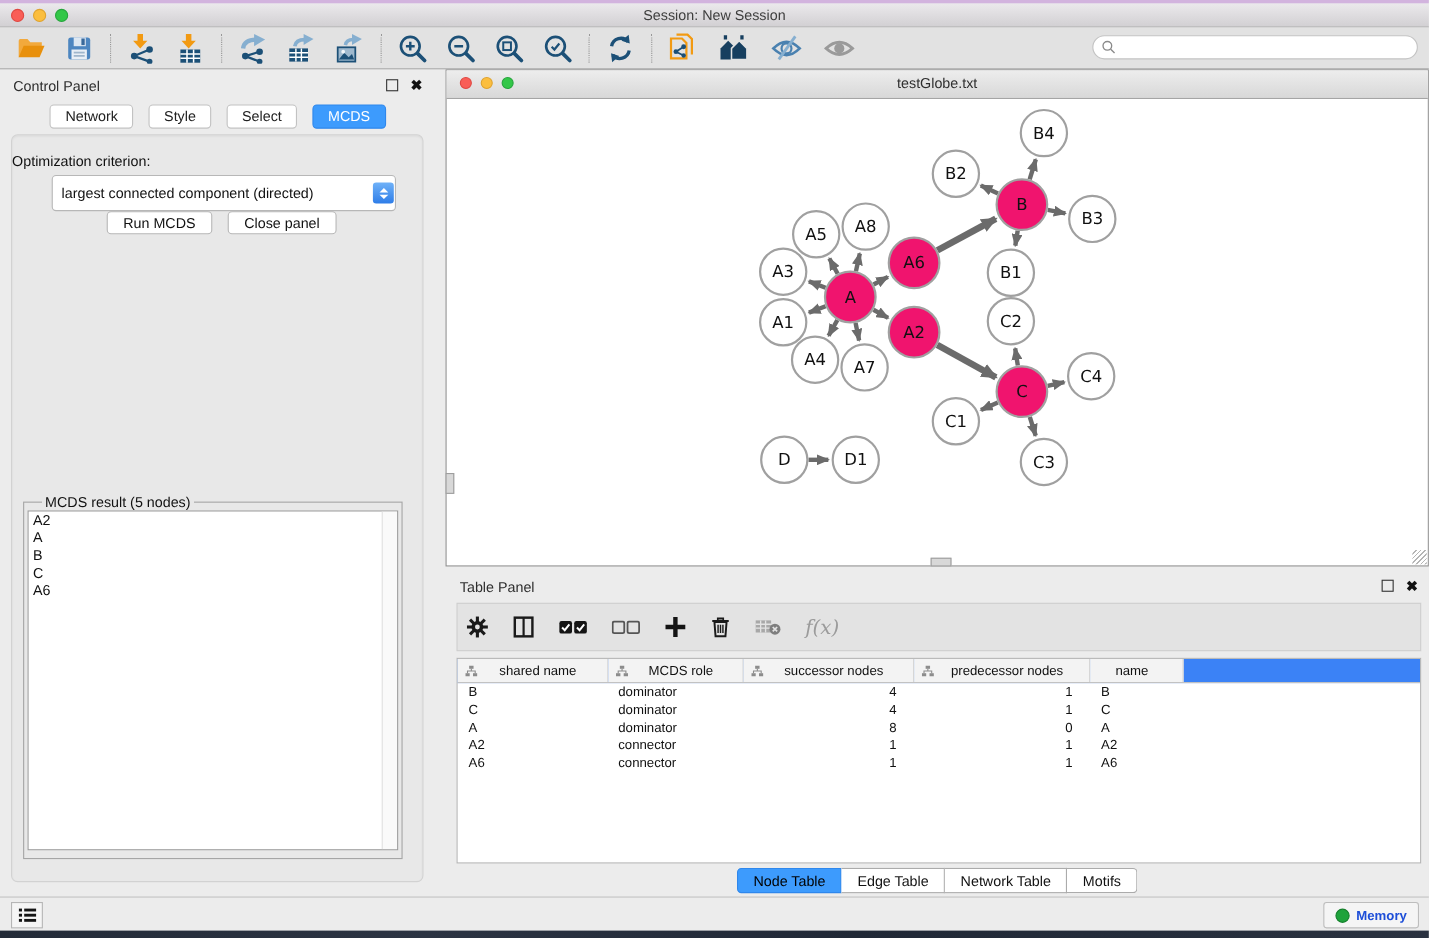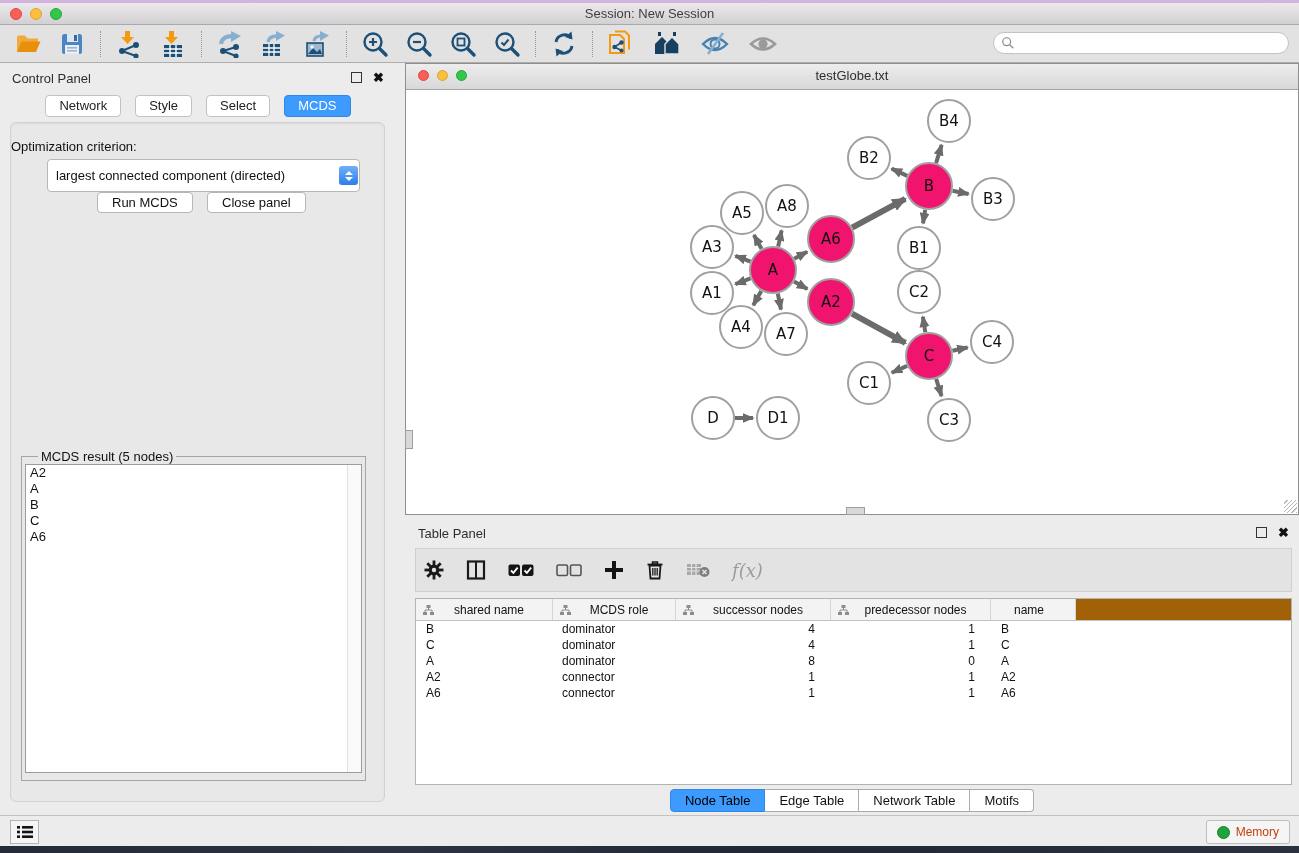--- a/index.html
+++ b/index.html
@@ -71,21 +71,21 @@
   .edge-handle-left{position:absolute;left:-1px;top:366px;width:6px;height:17px;background:#D8D8D8;border:1px solid #9E9E9E;}
   .edge-handle-bottom{position:absolute;left:440px;bottom:-1px;width:17px;height:6px;background:#D8D8D8;border:1px solid #9E9E9E;}
   
   #table-panel{position:absolute;left:405px;top:520px;width:894px;height:295px;}
   #tp-title{position:absolute;left:13px;top:6px;}
   #tp-toolbar{position:absolute;left:10px;right:7px;top:28px;height:44px;background:#E3E3E3;
     border:1px solid #CFCFCF;display:flex;align-items:center;gap:22px;padding-left:8px;box-sizing:border-box;}
   .tp-icon{cursor:pointer;display:flex;align-items:center;}
   .fx-label{font-family:"DejaVu Serif","Liberation Serif",serif;font-style:italic;font-size:18px;color:#9B9B9B;}
   #tbl{position:absolute;left:10px;right:7px;top:78px;bottom:30px;background:#fff;border:1px solid #B3B3B3;box-sizing:border-box;overflow:hidden;}
-  #tbl-header{display:flex;height:21px;border-bottom:1px solid #C2C2C2;background:#a16207;}
+  #tbl-header{display:flex;height:21px;border-bottom:1px solid #C2C2C2;background:#3b82f6;}
   .th{display:flex;align-items:center;background:#F3F3F3;border-right:1px solid #D6D6D6;box-sizing:border-box;font-size:12px;color:#111;}
   .th .th-lbl{flex:1;text-align:center;padding-right:8px;}
   .th .tree-ic{margin-left:7px;}
   .tr{display:flex;height:16px;align-items:center;}
   .td{font-size:12px;color:#111;box-sizing:border-box;white-space:nowrap;}
   .c0{width:137px;padding-left:10px;}
   .c1{width:123px;padding-left:9px;}
   .c2{width:155px;text-align:right;padding-right:16px;}
   .c3{width:160px;text-align:right;padding-right:16px;}
   .c4{width:85px;padding-left:10px;}
@@ -93,21 +93,21 @@
   .tp-tab{height:21px;line-height:21px;padding:0 14px;font-size:13px;background:#fff;border:1px solid #ABABAB;
     border-left-width:0;color:#111;cursor:pointer;}
   .tp-tab:first-child{border-left-width:1px;border-radius:4px 0 0 4px;}
   .tp-tab:last-child{border-radius:0 4px 4px 0;}
   .tp-tab.selected{background:#3D9BFD;border-color:#2F87EC;color:#000000;}
   
   #status-bar{position:absolute;left:0;right:0;top:815px;height:31px;background:#ECECEC;border-top:1px solid #C2C2C2;}
   #list-btn{position:absolute;left:10px;top:4px;width:27px;height:22px;background:#F5F5F5;border:1px solid #B5B5B5;
     display:flex;align-items:center;justify-content:center;cursor:pointer;}
   #memory-btn{position:absolute;right:9px;top:4px;height:22px;background:#F5F5F5;border:1px solid #BDBDBD;border-radius:3px;
-    display:flex;align-items:center;gap:6px;padding:0 10px;font-size:12px;color:#c2410c;cursor:pointer;}
+    display:flex;align-items:center;gap:6px;padding:0 10px;font-size:12px;color:#1d4ed8;cursor:pointer;font-weight:bold;}
   .mem-dot{width:11px;height:11px;border-radius:50%;background:#1FA33C;border:1px solid #15802C;}
   #desktop-strip{position:absolute;left:0;right:0;bottom:0;height:7px;
     background:linear-gradient(90deg,#232B38,#2C3443 30%,#202836 60%,#2A3240);}
 </style>
 </head>
 <body>
 
 <div class="titlebar">
   <div class="traffic">
     <div class="light red"></div>

